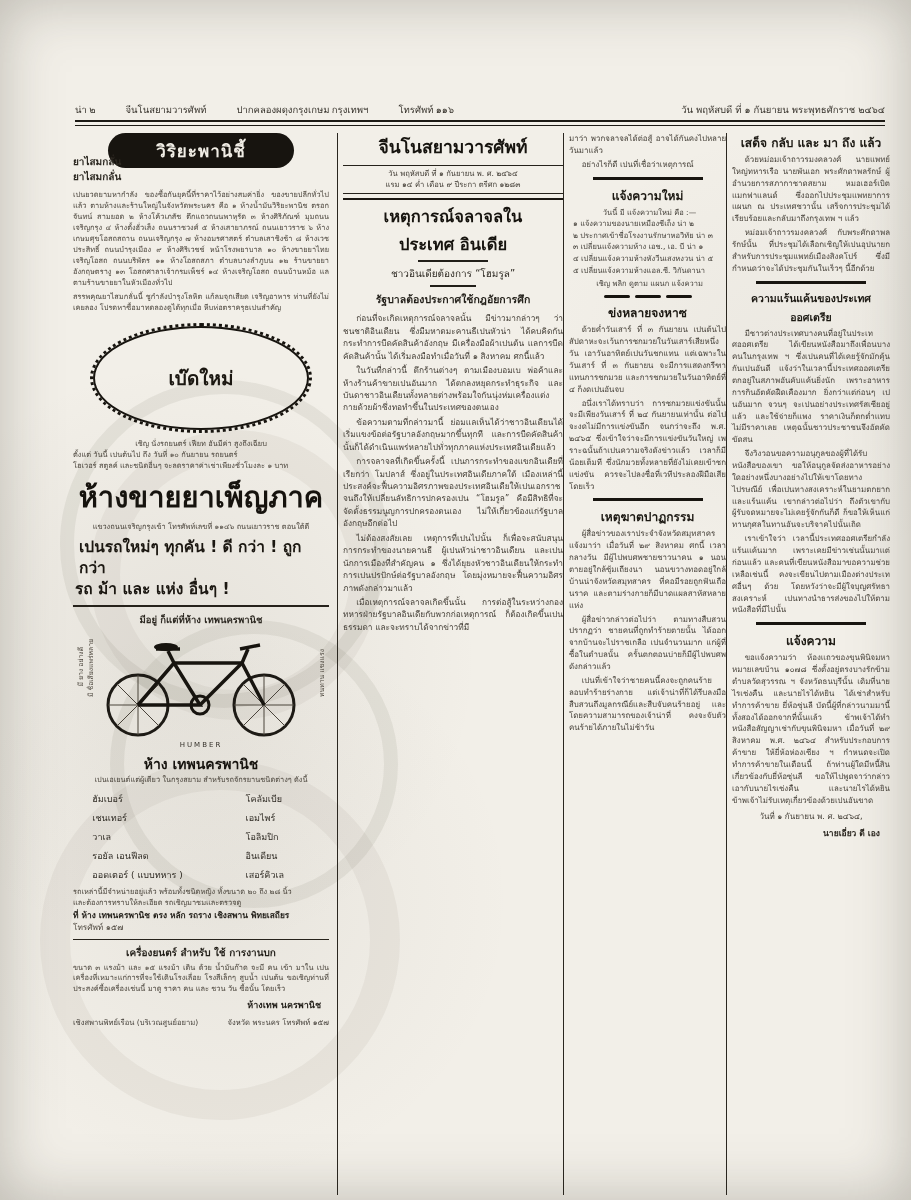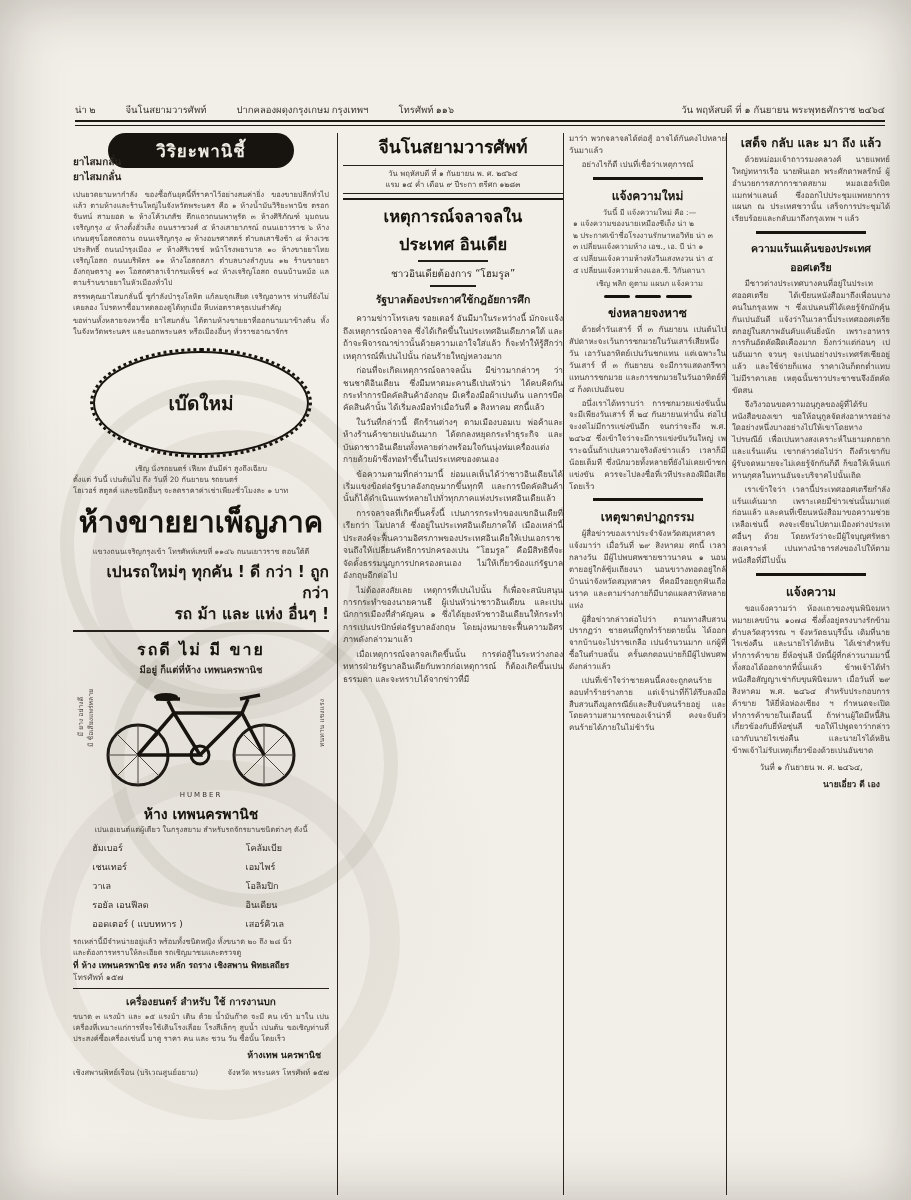--- a/index.html
+++ b/index.html
@@ -34,21 +34,21 @@
   .shortrule{width:70px;border-top:2px solid #221f19;margin:4px auto;}
   .fatrule{width:110px;border-top:3px solid #181510;margin:6px auto;}
   
   .pill{background:#17140f;color:#f0ede5;border-radius:22px;text-align:center;font-size:17px;font-weight:bold;
         padding:4px 18px;width:150px;margin:0 auto;font-family:"DejaVu Serif",serif;letter-spacing:1px;}
   .sidelabels{display:flex;justify-content:space-between;font-size:10px;font-weight:bold;margin-top:-14px;color:#2c2821;flex-direction:column;}
   .oval{width:216px;height:104px;border:3px dotted #17140f;border-radius:50%;margin:10px auto 6px auto;
         display:flex;align-items:center;justify-content:center;box-shadow:inset 0 0 0 2px #17140f;}
   .oval span{font-size:19px;font-weight:bold;font-family:"DejaVu Serif",serif;color:#1b1711;}
   .bigshop{font-size:29px;font-weight:bold;font-family:"DejaVu Serif",serif;text-align:center;margin:2px 0 0 0;color:#16130e;white-space:nowrap;}
-  .carline{font-size:15.5px;font-weight:bold;line-height:1.35;color:#1b1711;text-align:right;}
+  .carline{font-size:15.5px;font-weight:bold;line-height:1.35;color:#1b1711;}
   .bikehead{font-size:16px;font-weight:bold;text-align:center;margin:4px 0 0 0;color:#16130e;letter-spacing:2px;}
   .bikewrap{position:relative;height:120px;margin-top:2px;}
   .vtext{position:absolute;font-size:6.8px;color:#4a443b;writing-mode:vertical-rl;transform:rotate(180deg);}
   .humber{font-size:7px;letter-spacing:2px;text-align:center;color:#332f28;}
   .brandtable{width:88%;margin:2px auto;font-size:9px;color:#2c2821;}
   .brandtable td{padding:1.5px 2px;}
   .sig{font-size:9px;font-weight:bold;text-align:right;margin:3px 8px 0 0;color:#221f19;}
   .addr{display:flex;justify-content:space-between;font-size:7.6px;color:#45403a;margin-top:4px;}
   
   .mast{font-size:17.5px;font-weight:bold;text-align:center;font-family:"DejaVu Serif",serif;color:#16130e;margin:0;}
@@ -88,35 +88,33 @@
   <div class="rule2" style="top:120px;"></div>
 
   <div class="col c1">
     <div class="pill">วิริยะพานิชี้</div>
     <div class="sidelabels">
       <span>ยาไสมกลั่น</span>
       <span>ยาไสมกลั่น</span>
     </div>
     <p class="tiny" style="margin-top:6px;">เปนยวดยามหากำลัง ของซื้อกันยุคนี้ที่ราคาไว้อย่างสมค่ายิ่ง ของขายปลีกทั่วไปแล้ว ตามห้างและร้านใหญ่ในจังหวัดพระนคร คือ ๑ ห้างน้ำมันวิริยะพานิช ตรอกจันทน์ สามยอด ๒ ห้างโค้วเภสัช ตึกแถวถนนพาหุรัด ๓ ห้างศิริภัณฑ์ มุมถนนเจริญกรุง ๔ ห้างตั้งฮั่วเส็ง ถนนราชวงศ์ ๕ ห้างเสายาภรณ์ ถนนเยาวราช ๖ ห้างเกษมศุขโอสถสถาน ถนนเจริญกรุง ๗ ห้างอมรศาสตร์ ตำบลเสาชิงช้า ๘ ห้างเวชประสิทธิ์ ถนนบำรุงเมือง ๙ ห้างศิริเวชช์ หน้าโรงพยาบาล ๑๐ ห้างขายยาไทยเจริญโอสถ ถนนบริพัตร ๑๑ ห้างโอสถสภา ตำบลบางลำภูบน ๑๒ ร้านขายยาอังกฤษตรางู ๑๓ โอสถศาลาเจ้ากรมเพ็ชร์ ๑๔ ห้างเจริญโอสถ ถนนบ้านหม้อ แลตามร้านขายยาในหัวเมืองทั่วไป</p>
     <p class="tiny" style="margin-top:3px;">สรรพคุณยาไสมกลั่นนี้ ชูกำลังบำรุงโลหิต แก้ลมจุกเสียด เจริญอาหาร ท่านที่ยังไม่เคยลอง โปรดหาซื้อมาทดลองดูได้ทุกเมื่อ หีบห่อตราครุธเปนสำคัญ</p>
-    <p class="tiny" style="margin-top:3px;">ขอท่านทั้งหลายจงหาซื้อ ยาไสมกลั่น ได้ตามห้างขายยาที่ออกนามมาข้างต้น ทั้งในจังหวัดพระนคร และนอกพระนคร หรือเมืองอื่นๆ ทั่วราชอาณาจักร</p>
 
     <div class="oval">
       <span>เบ๊ดใหม่</span>
     </div>
     <p class="tiny cen">เชิญ นั่งรถยนตร์ เฟียท อันมีค่า สูงถึงเฉียบ</p>
-    <p class="tiny">ตั้งแต่ วันนี้ เปนต้นไป ถึง วันที่ 20 กันยายน   รถยนตร์</p>
+    <p class="tiny">ตั้งแต่ วันนี้ เปนต้นไป ถึง วันที่ ๑๐ กันยายน   รถยนตร์</p>
     <p class="tiny">โฮเวอร์ สตูลค์ และชนิดอื่นๆ   จะลดราคาค่าเช่าเพียงชั่วโมงละ ๑ บาท</p>
     <p class="bigshop">ห้างขายยาเพ็ญภาค</p>
     <p class="tiny cen" style="margin-top:2px;">แขวงถนนเจริญกรุงเข้า   โทรศัพท์เลขที่ ๑๑๔๖   ถนนเยาวราช ตอนใต้ดี</p>
     <p class="carline" style="margin:4px 0 0 6px;">เปนรถใหม่ๆ ทุกคัน !  ดี กว่า ! ถูก กว่า</p>
     <p class="carline" style="margin:0 0 0 2px;">รถ ม้า และ แห่ง อื่นๆ !</p>
     <hr class="hline" style="border-top-width:2px;">
 
-    <div class="bikehead">รถดี ไม่ มี ขาย</div>
     <div class="cen" style="font-size:9.5px;font-weight:bold;color:#2c2821;">มีอยู่ ก็แต่ที่ห้าง เทพนครพานิช</div>
     <div class="bikewrap">
       <span class="vtext" style="left:2px;top:18px;">มี ยาง อย่างดี</span>
       <span class="vtext" style="left:12px;top:10px;">มี ชื่อเสียงแพร่หลาย</span>
       <span class="vtext" style="right:2px;top:20px;">ทนทาน แขงแรง</span>
       <svg width="210" height="112" viewBox="0 0 210 112" style="display:block;margin:0 auto;">
         <g fill="none" stroke="#1d1a15" stroke-width="3">
           <circle cx="42" cy="76" r="30"></circle>
           <circle cx="168" cy="76" r="30"></circle>
         </g>
@@ -190,21 +188,20 @@
       <div>วัน พฤหัสบดี ที่ ๑ กันยายน พ. ศ. ๒๔๖๔</div>
       <div>แรม ๑๔ ค่ำ เดือน ๙ ปีระกา ตรีศก ๑๒๘๓</div>
     </div>
     <hr class="thick">
     <div class="headline">เหตุการณ์จลาจลใน</div>
     <div class="headline">ประเทศ อินเดีย</div>
     <div class="shortrule"></div>
     <div class="subhead">ชาวอินเดียต้องการ “โฮมรูล”</div>
     <div class="shortrule" style="width:46px;"></div>
     <div class="subhead2">รัฐบาลต้องประกาศใช้กฎอัยการศึก</div>
-    <p class="b">ความข่าวโทรเลข รอยเตอร์ อันมีมาในระหว่างนี้ มักจะแจ้งถึงเหตุการณ์จลาจล ซึ่งได้เกิดขึ้นในประเทศอินเดียภาคใต้ และถ้าจะพิจารณาข่าวนั้นด้วยความเอาใจใส่แล้ว ก็จะทำให้รู้สึกว่าเหตุการณ์ที่เปนไปนั้น ก่อนร้ายใหญ่หลวงมาก</p>
     <p class="b">ก่อนที่จะเกิดเหตุการณ์จลาจลนั้น มีข่าวมากล่าวๆ ว่า ชนชาติอินเดียน ซึ่งมีมหาตมะคานธีเปนหัวน่า ได้คบคิดกันกระทำการบีดคัดสินค้าอังกฤษ มีเครื่องมือผ้าเปนต้น แลการบีดคัดสินค้านั้น ได้เริ่มลงมือทำเมื่อวันที่ ๑ สิงหาคม ศกนี้แล้ว</p>
     <p class="b">ในวันที่กล่าวนี้ ตึกร้านต่างๆ ตามเมืองบอมเบ พ่อค้าและห้างร้านค้าขายเปนอันมาก ได้ตกลงหยุดกระทำธุระกิจ และบันดาชาวอินเดียนทั้งหลายต่างพร้อมใจกันนุ่งห่มเครื่องแต่งกายด้วยผ้าซึ่งทอทำขึ้นในประเทศของตนเอง</p>
     <p class="b">ข้อความตามที่กล่าวมานี้ ย่อมแลเห็นได้ว่าชาวอินเดียนได้เริ่มแขงข้อต่อรัฐบาลอังกฤษมากขึ้นทุกที และการบีดคัดสินค้านั้นก็ได้ดำเนินแพร่หลายไปทั่วทุกภาคแห่งประเทศอินเดียแล้ว</p>
     <p class="b">การจลาจลที่เกิดขึ้นครั้งนี้ เปนการกระทำของแขกอินเดียที่เรียกว่า โมปลาส์ ซึ่งอยู่ในประเทศอินเดียภาคใต้ เมืองเหล่านี้ประสงค์จะฟื้นความอิศรภาพของประเทศอินเดียให้เปนเอกราช จนถึงให้เปลี่ยนลัทธิการปกครองเปน “โฮมรูล” คือมีสิทธิที่จะจัดตั้งธรรมนูญการปกครองตนเอง ไม่ให้เกี่ยวข้องแก่รัฐบาลอังกฤษอีกต่อไป</p>
     <p class="b">ไม่ต้องสงสัยเลย เหตุการที่เปนไปนั้น ก็เพื่อจะสนับสนุนการกระทำของนายคานธี ผู้เปนหัวน่าชาวอินเดียน และเปนนักการเมืองที่สำคัญคน ๑ ซึ่งได้ยุยงหัวชาวอินเดียนให้กระทำการเปนปรปักษ์ต่อรัฐบาลอังกฤษ โดยมุ่งหมายจะฟื้นความอิศรภาพดังกล่าวมาแล้ว</p>
     <p class="b">เมื่อเหตุการณ์จลาจลเกิดขึ้นนั้น การต่อสู้ในระหว่างกองทหารฝ่ายรัฐบาลอินเดียกับพวกก่อเหตุการณ์ ก็ต้องเกิดขึ้นเปนธรรมดา และจะทราบได้จากข่าวที่มี</p>
   </div>
 
   <div class="col c3">
     <p class="b" style="text-indent:0;">มาว่า พวกจลาจลได้ต่อสู้ อาจได้กันคงไปหลายวันมาแล้ว</p>
@@ -229,20 +226,21 @@
     <div class="fatrule"></div>
     <div class="sechead">เหตุฆาตปาฏกรรม</div>
     <p class="b">ผู้สื่อข่าวของเราประจำจังหวัดสมุทสาคร แจ้งมาว่า เมื่อวันที่ ๒๙ สิงหาคม ศกนี้ เวลากลางวัน มีผู้ไปพบศพชายชาวนาคน ๑ นอนตายอยู่ใกล้ซุ้มเถียงนา นอนขวางทอดอยู่ใกล้บ้านน่าจังหวัดสมุทสาคร ที่คอมีรอยถูกฟันเถือนราค และตามร่างกายก็มีบาดแผลสาหัสหลายแห่ง</p>
     <p class="b">ผู้สื่อข่าวกล่าวต่อไปว่า ตามทางสืบสวนปรากฏว่า ชายคนที่ถูกทำร้ายตายนั้น ได้ออกจากบ้านจะไปราชเกลือ เปนจำนวนมาก แก่ผู้ที่ซื้อในตำบลนั้น ครั้นตกตอนบ่ายก็มีผู้ไปพบศพดังกล่าวแล้ว</p>
     <p class="b">เปนที่เข้าใจว่าชายคนนี้คงจะถูกคนร้ายลอบทำร้ายร่างกาย แต่เจ้าน่าที่ก็ได้รีบลงมือสืบสวนถึงมูลกรณีย์และสืบจับคนร้ายอยู่ และโดยความสามารถของเจ้าน่าที่ คงจะจับตัวคนร้ายได้ภายในไม่ช้าวัน</p>
   </div>
 
   <div class="col c4">
     <div class="sechead" style="margin-top:0;">เสด็จ กลับ และ มา ถึง แล้ว</div>
     <p class="b">ด้วยหม่อมเจ้าถาวรมงคลวงศ์ นายแพทย์ใหญ่ทหารเรือ นายพันเอก พระศักดาพลรักษ์ ผู้อำนวยการสภากาชาดสยาม หมอเฮอร์เบิต แมกฟาแลนด์ ซึ่งออกไปประชุมแพทยาการแผนก ณ ประเทศชวานั้น เสร็จการประชุมได้เรียบร้อยและกลับมาถึงกรุงเทพ ฯ แล้ว</p>
+    <p class="b">หม่อมเจ้าถาวรมงคลวงศ์ กับพระศักดาพลรักษ์นั้น ที่ประชุมได้เลือกเชิญให้เปนอุปนายก สำหรับการประชุมแพทย์เมืองสิงคโปร์ ซึ่งมีกำหนดว่าจะได้ประชุมกันในเร็วๆ นี้อีกด้วย</p>
     <div class="fatrule"></div>
     <div class="sechead" style="font-size:10.5px;">ความแร้นแค้นของประเทศ</div>
     <div class="sechead" style="font-size:10.5px;margin-top:0;">ออศเตรีย</div>
     <p class="b">มีชาวต่างประเทศบางคนที่อยู่ในประเทศออศเตรีย ได้เขียนหนังสือมาถึงเพื่อนบางคนในกรุงเทพ ฯ ซึ่งเปนคนที่ได้เคยรู้จักมักคุ้นกันเปนอันดี แจ้งว่าในเวลานี้ประเทศออศเตรียตกอยู่ในสภาพอันคับแค้นยิ่งนัก เพราะอาหารการกินอัตคัดฝืดเคืองมาก ยิ่งกว่าแต่ก่อนๆ เปนอันมาก จวนๆ จะเปนอย่างประเทศรัสเซียอยู่แล้ว และใช้จ่ายก็แพง ราคาเงินก็ตกต่ำแทบไม่มีราคาเลย เหตุฉนั้นชาวประชาชนจึงอัตคัดขัดสน</p>
     <p class="b">จึงวิงวอนขอความอนุกูลของผู้ที่ได้รับหนังสือของเขา ขอให้อนุกูลจัดส่งอาหารอย่างใดอย่างหนึ่งบางอย่างไปให้เขาโดยทางไปรษณีย์ เพื่อเปนทางสงเคราะห์ในยามตกยากและแร้นแค้น เขากล่าวต่อไปว่า ถึงตัวเขากับผู้รับจดหมายจะไม่เคยรู้จักกันก็ดี ก็ขอให้เห็นแก่ทานกุศลในทานอันจะบริจาคไปนั้นเถิด</p>
     <p class="b">เราเข้าใจว่า เวลานี้ประเทศออศเตรียกำลังแร้นแค้นมาก เพราะเคยมีข่าวเช่นนั้นมาแต่ก่อนแล้ว และคนที่เขียนหนังสือมาขอความช่วยเหลือเช่นนี้ คงจะเขียนไปตามเมืองต่างประเทศอื่นๆ ด้วย โดยหวังว่าจะมีผู้ใจบุญศรัทธาสงเคราะห์ เปนทางนำธารส่งของไปให้ตามหนังสือที่มีไปนั้น</p>
     <div class="fatrule"></div>
     <div class="sechead">แจ้งความ</div>
     <p class="b">ขอแจ้งความว่า ห้องแถวของขุนพินิจมหา หมายเลขบ้าน ๑๐๗๘ ซึ่งตั้งอยู่ตรงบางรักข้าม ตำบลวัดสุวรรณ ฯ จังหวัดธนบุรีนั้น เดิมที่นายไรเช่งคืน และนายไรได้หยิน ได้เช่าสำหรับทำการค้าขาย ยี่ห้อซุ่นลี บัดนี้ผู้ที่กล่าวนามมานี้ทั้งสองได้ออกจากที่นั้นแล้ว ข้าพเจ้าได้ทำหนังสือสัญญาเช่ากับขุนพินิจมหา เมื่อวันที่ ๒๙ สิงหาคม พ.ศ. ๒๔๖๔ สำหรับประกอบการค้าขาย ให้ยี่ห้อห่องเซียง ฯ กำหนดจะเปิดทำการค้าขายในเดือนนี้ ถ้าท่านผู้ใดมีหนี้สินเกี่ยวข้องกับยี่ห้อซุ่นลี ขอให้ไปพูดจาว่ากล่าวเอากับนายไรเช่งคืน และนายไรได้หยิน ข้าพเจ้าไม่รับเหตุเกี่ยวข้องด้วยเปนอันขาด</p>
     <div class="datefoot">วันที่ ๑ กันยายน พ. ศ. ๒๔๖๔,</div>

